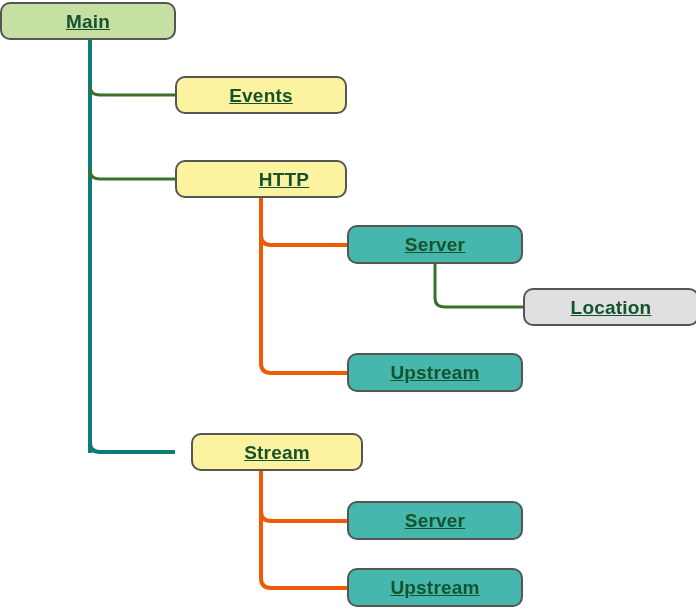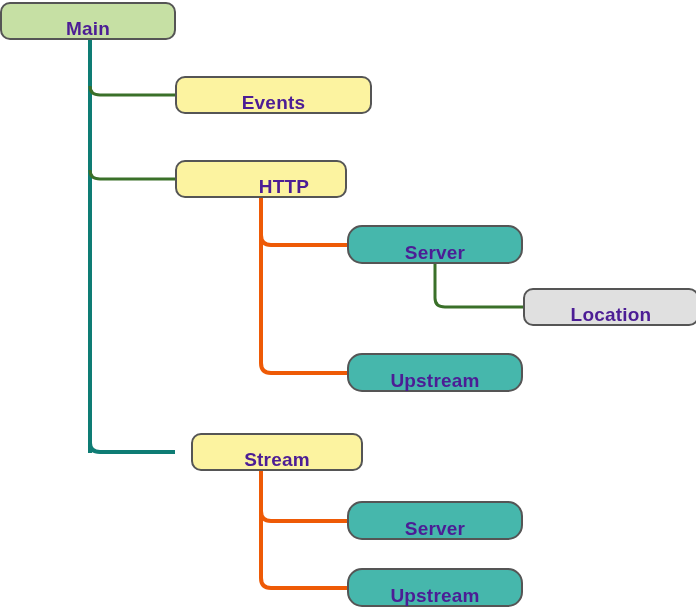--- a/index.html
+++ b/index.html
@@ -24,37 +24,38 @@
     top: 0;
     width: 696px;
     height: 611px;
   }
   .node {
     position: absolute;
     box-sizing: border-box;
     border: 2px solid #555555;
     border-radius: 10px;
     display: flex;
-    align-items: flex-end;
+    align-items: center;
     justify-content: center;
     font-weight: bold;
     font-size: 19px;
-    color: #4c1d95;
+    color: #14532d;
     letter-spacing: 0.2px;
     line-height: 1;
     z-index: 5;
     font-family: "Liberation Sans", sans-serif;
+    text-decoration: underline;
   }
   .node-label {
     pointer-events: none;
     white-space: nowrap;
   }
   .node-main    { background: #c6e0a4; }
   .node-yellow  { background: #fcf3a0; }
-  .node-teal    { background: #46b7ac; border-radius: 15px; }
+  .node-teal    { background: #46b7ac; }
   .node-gray    { background: #e0e0e0; }
 </style>
 </head>
 <body>
 
 <div id="diagram-canvas">
 
   <svg id="connector-layer" viewBox="0 0 696 611" width="696" height="611" xmlns="http://www.w3.org/2000/svg">
     <g id="edges-group">
         <path d="M 90 40 L 90 453" fill="none" stroke="#0e7c74" stroke-width="4" stroke-linecap="butt" stroke-linejoin="round"></path>
@@ -68,21 +69,21 @@
         <path d="M 261 471 L 261 578" fill="none" stroke="#ee5a06" stroke-width="4" stroke-linecap="butt" stroke-linejoin="round"></path>
         <path d="M 261 511 Q 261 521 271 521 L 347 521" fill="none" stroke="#ee5a06" stroke-width="4" stroke-linecap="butt" stroke-linejoin="round"></path>
         <path d="M 261 578 Q 261 588 271 588 L 347 588" fill="none" stroke="#ee5a06" stroke-width="4" stroke-linecap="butt" stroke-linejoin="round"></path>
       </g>
   </svg>
 
   <div id="nodes-group">
       <div class="node node-main" style="left: 0px; top: 2px; width: 176px; height: 38px;">
         <span class="node-label">Main</span>
       </div>
-      <div class="node node-yellow" style="left: 175px; top: 76px; width: 197px; height: 38px;">
+      <div class="node node-yellow" style="left: 175px; top: 76px; width: 172px; height: 38px;">
         <span class="node-label">Events</span>
       </div>
       <div class="node node-yellow" style="left: 175px; top: 160px; width: 172px; height: 38px; padding-left: 46px;">
         <span class="node-label">HTTP</span>
       </div>
       <div class="node node-teal" style="left: 347px; top: 225px; width: 176px; height: 39px;">
         <span class="node-label">Server</span>
       </div>
       <div class="node node-gray" style="left: 523px; top: 288px; width: 176px; height: 38px;">
         <span class="node-label">Location</span>

